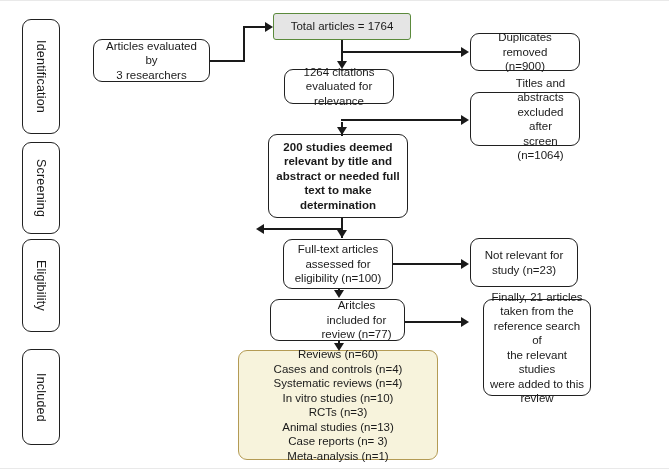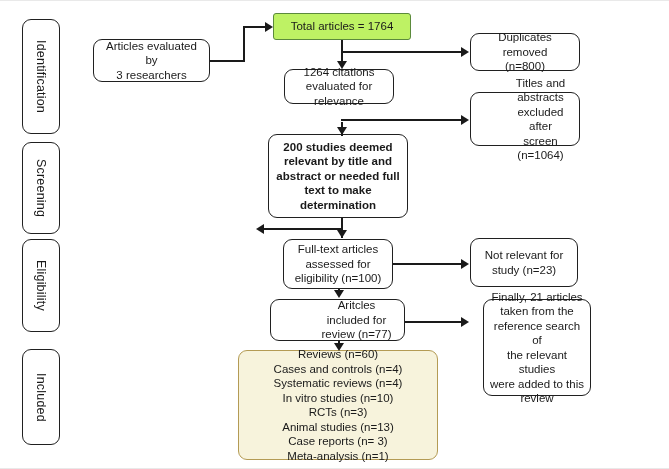--- a/index.html
+++ b/index.html
@@ -50,21 +50,21 @@
     align-items: center;
     justify-content: center;
     text-align: center;
     font-size: 11.5px;
     line-height: 14.5px;
     color: #1a1a1a;
     padding: 3px 6px;
   }
   .node .txt { white-space: pre-line; display: block; width: 100%; }
   .node.green {
-    background: #bef264;
+    background: #e5e5e5;
     border: 1.8px solid #5b8a3c;
     border-radius: 3px;
   }
   .node.cream {
     background: #f7f3dc;
     border: 1.8px solid #b49b54;
     border-radius: 9px;
   }
   .node.left-align { justify-content: flex-start; text-align: left; }
   .node.left-align .txt { text-align: left; padding-left: 5px; }
@@ -121,21 +121,21 @@
     <span class="txt">Articles evaluated by
 3 researchers</span>
   </div>
 
   <div class="node green" style="left:273px; top:12px; width:138px; height:27px;">
     <span class="txt">Total articles = 1764</span>
   </div>
 
   <div class="node" style="left:470px; top:32px; width:110px; height:38px;">
     <span class="txt">Duplicates removed
-(n=800)</span>
+(n=900)</span>
   </div>
 
   <div class="node" style="left:284px; top:68px; width:110px; height:35px;">
     <span class="txt">1264 citations
 evaluated for
 relevance</span>
   </div>
 
   <div class="node" style="left:470px; top:91px; width:110px; height:54px;padding-left:37px;">
     <span class="txt">Titles and abstracts

